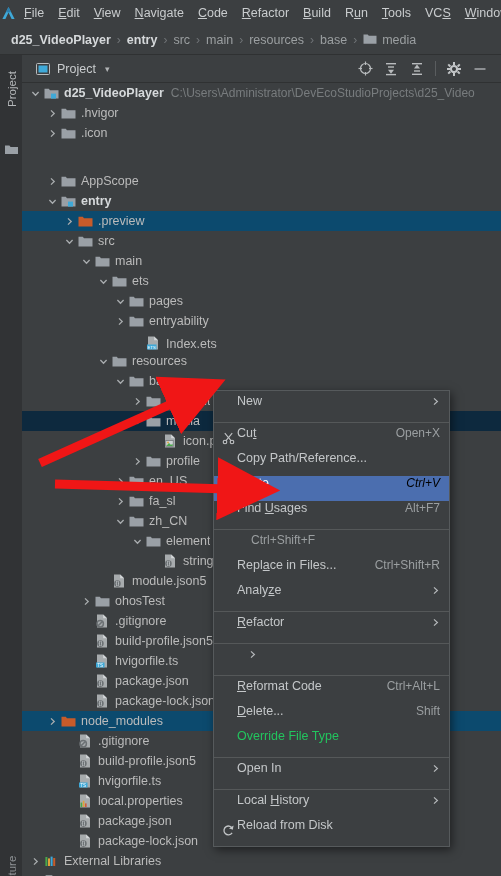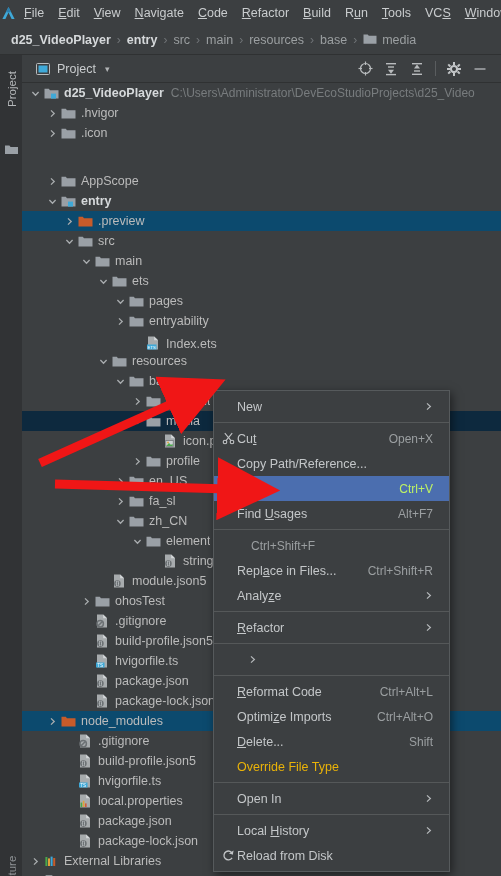--- a/index.html
+++ b/index.html
@@ -84,29 +84,29 @@
   .path{color:#787c7e;font-size:12px;margin-left:7px;}
 
   
   .ctxmenu{
     position:absolute;left:213px;top:390px;width:237px;
     background:#3c3f41;border:1px solid #565a5c;
     box-shadow:2px 3px 9px rgba(0,0,0,.5);
     padding:3px 0;box-sizing:border-box;z-index:40;
   }
   .mrow{
-    position:relative;height:25px;display:flex;align-items:center;
-    font-size:12.5px;color:#c4c7c9;padding:0 16px 0 5px;box-sizing:border-box;
+    position:relative;height:25px;display:flex;
+    font-size:12.5px;color:#c4c7c9;padding:0 9px 0 5px;box-sizing:border-box;
   }
   .mrow.hl{background:#4b6eaf;color:#ffffff;}
-  .mrow.dis{color:#eab308;}
+  .mrow.dis{color:#22c55e;}
   .mrow .mico{width:18px;flex:0 0 18px;display:flex;align-items:center;justify-content:center;}
   .mrow .mlabel{flex:1;}
   .mrow .mkey{color:#9b9fa1;font-size:12px;margin-left:14px;}
-  .mrow.hl .mkey{color:#bef264;}
+  .mrow.hl .mkey{color:#000000;font-style:italic;}
   .mrow .msub{color:#b6b9bb;font-size:13px;margin-left:12px;}
   .msep{height:1px;background:#555859;margin:3px 0;}
   u{text-decoration:underline;}
 
   
   .arrows{position:absolute;left:0;top:0;width:501px;height:876px;pointer-events:none;z-index:60;}
 </style>
 </head>
 <body>
 
@@ -817,25 +817,20 @@
             </svg></span>
         </div>
         <div class="msep"></div>
         <div class="mrow">
           <span class="mico"></span>
           <span class="mlabel"><u>R</u>eformat Code</span>
           <span class="mkey">Ctrl+Alt+L</span>
         </div>
         <div class="mrow">
           <span class="mico"></span>
-          <span class="mlabel">Optimi<u>z</u>e Imports</span>
-          <span class="mkey">Ctrl+Alt+O</span>
-        </div>
-        <div class="mrow">
-          <span class="mico"></span>
           <span class="mlabel"><u>D</u>elete...</span>
           <span class="mkey">Shift</span>
         </div>
         <div class="mrow dis">
           <span class="mico"></span>
           <span class="mlabel">Override File Type</span>
         </div>
         <div class="msep"></div>
         <div class="mrow">
           <span class="mico"></span>

